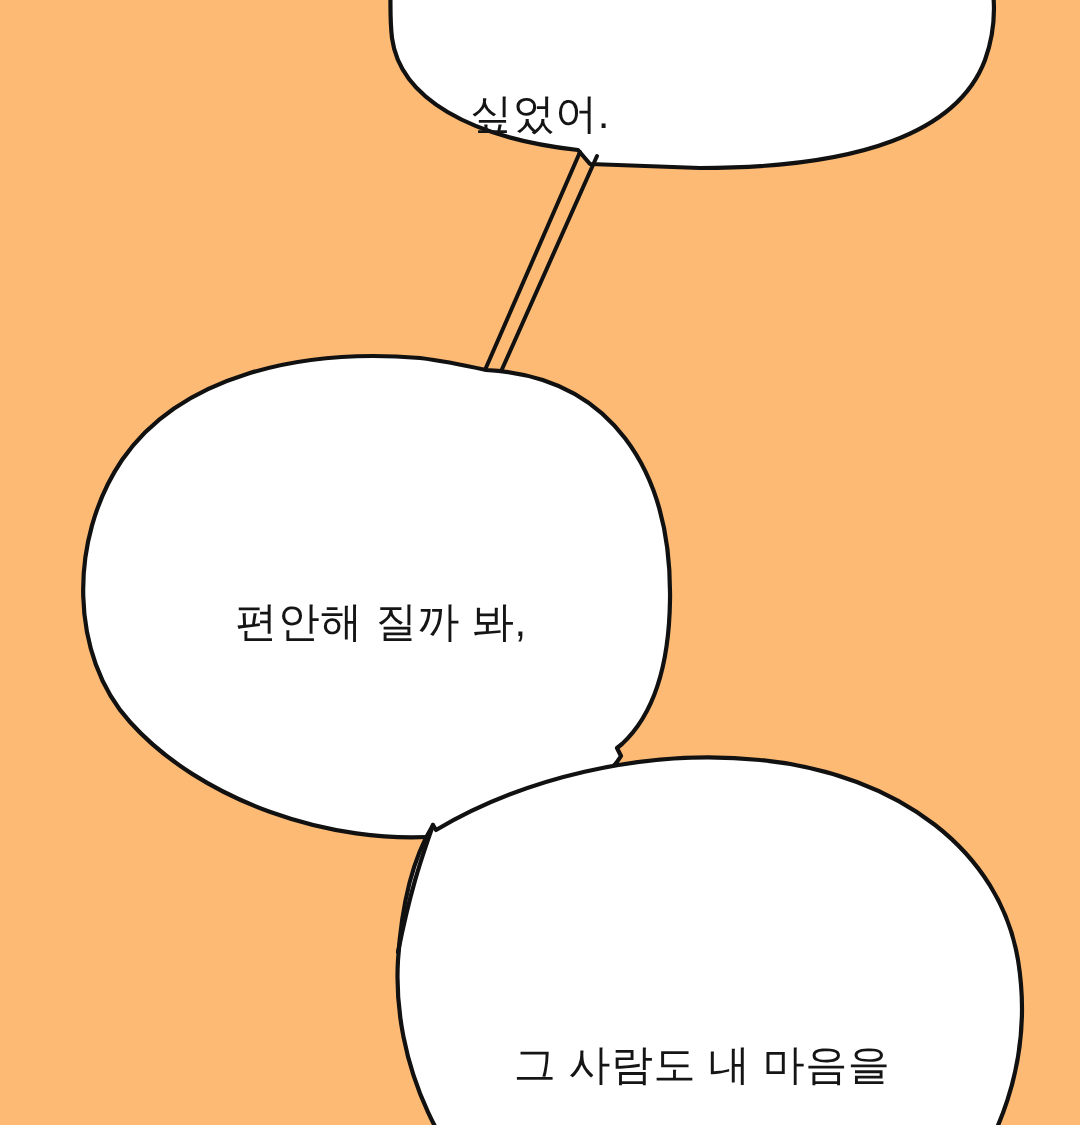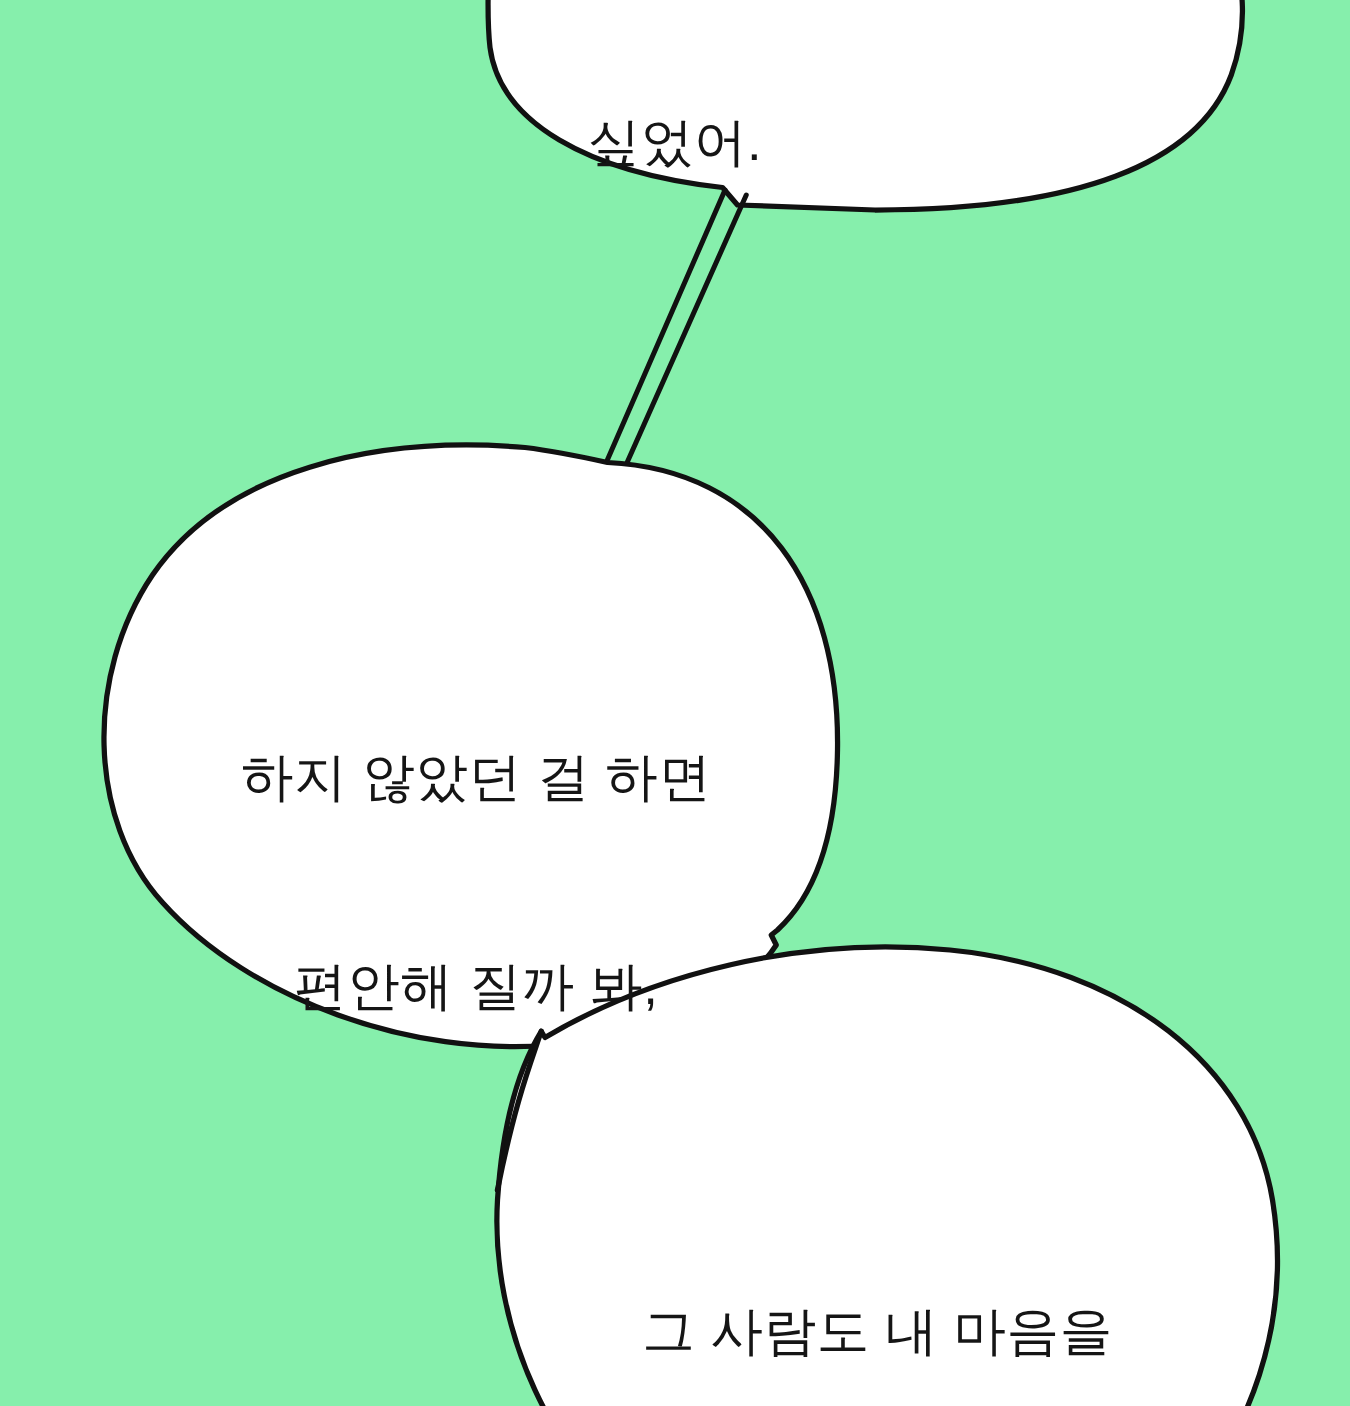--- a/index.html
+++ b/index.html
@@ -7,21 +7,21 @@
     padding: 0;
     background: #ffffff;
   }
   body {
     font-family: "Liberation Sans", "DejaVu Sans", sans-serif;
   }
   #page {
     position: relative;
     width: 1080px;
     height: 1125px;
-    background: #86efac;
+    background: #fdba74;
     overflow: hidden;
   }
   #art {
     position: absolute;
     top: 0;
     left: 0;
     width: 1080px;
     height: 1125px;
   }
   .bubble-text {
@@ -123,21 +123,20 @@
       <path d="M 433 825 C 424 852, 412 882, 398 952" fill="none" stroke="#111111" stroke-width="4.2" stroke-linecap="round"></path>
     </g>
 
   </svg>
 
   <div class="bubble-text" id="text-top">
     <span class="tline">싶었어.</span>
   </div>
 
   <div class="bubble-text" id="text-mid">
-    <span class="tline">하지 않았던 걸 하면</span>
     <span class="tline">편안해 질까 봐,</span>
   </div>
 
   <div class="bubble-text" id="text-bot">
     <span class="tline">그 사람도 내 마음을</span>
     
   </div>
 
 
 </div>

